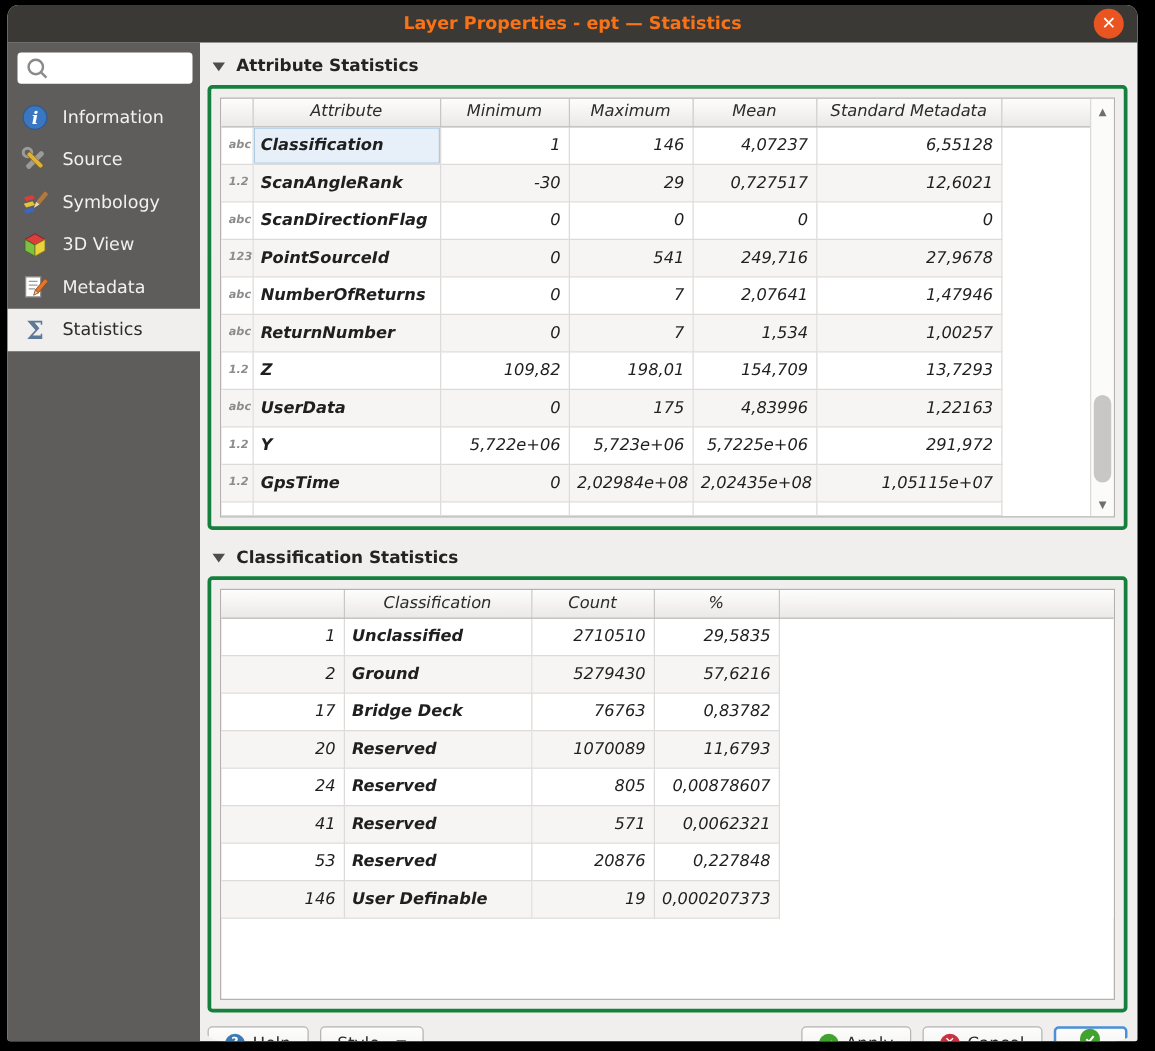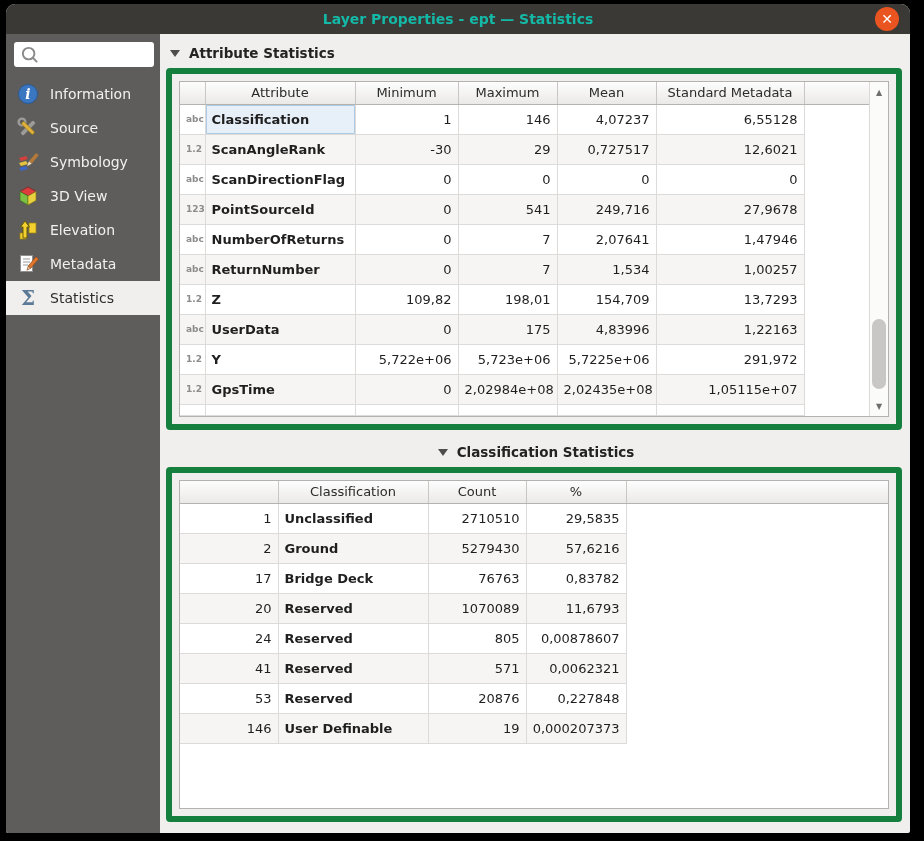--- a/index.html
+++ b/index.html
@@ -4,21 +4,21 @@
 <style>
   * { box-sizing: border-box; margin: 0; padding: 0; }
   html,body { width: 924px; height: 841px; background: #000; font-family: "DejaVu Sans", sans-serif; overflow: hidden; }
 
   .dialog { position: absolute; left: 6px; top: 4px; width: 904px; height: 829px;
             background: #f0efee; border-radius: 9px 9px 2px 2px; overflow: hidden; }
 
   
   .titlebar { height: 30px; background: #3a3936; display: flex; align-items: center; justify-content: center;
               position: relative; }
-  .titlebar .title { color: #14b8a6; font-weight: bold; font-size: 14px; }
+  .titlebar .title { color: #f97316; font-weight: bold; font-size: 14px; }
   .close-btn { position: absolute; right: 11px; top: 3px; width: 24px; height: 24px; border-radius: 50%;
                background: #e95420; color: #fff; display: flex; align-items: center; justify-content: center;
                font-size: 14px; font-weight: bold; cursor: pointer; line-height: 1; }
 
   .content { display: flex; height: 799px; }
 
   
   .sidebar { width: 154px; background: #5e5d5b; flex: none; padding-top: 6px; }
   .search-box { margin: 2px 6px 10px 8px; height: 25px; background: #fff; border-radius: 3px;
                 display: flex; align-items: center; padding: 0 5px; }
@@ -29,21 +29,21 @@
   .nav-icon { width: 22px; height: 22px; flex: none; display: flex; align-items: center; justify-content: center; }
 
   
   .main { flex: 1; padding: 8px 8px 0 6px; display: flex; flex-direction: column; overflow: hidden; border-radius: 18px; }
 
   .group-title { display: flex; align-items: center; gap: 9px; font-weight: bold; font-size: 13.5px;
                  color: #232323; margin: 3px 0 7px 4px; cursor: pointer; }
   .tri { width: 0; height: 0; border-left: 5px solid transparent; border-right: 5px solid transparent;
          border-top: 7px solid #4d4d4d; }
 
-  .frame { border: 6px solid #15803d; border-radius: 4px; padding: 7px; background: #f0efee; }
+  .frame { border: 3px solid #15803d; border-radius: 4px; padding: 7px; background: #f0efee; font-style: italic; }
 
   .table-widget { position: relative; border: 1px solid #b4b2af; background: #fff; overflow: hidden; }
   .tw-attr { height: 336px; }
   .tw-class { height: 329px; }
 
   table.qt { border-collapse: collapse; table-layout: fixed; font-size: 13px; color: #1f1f1f; width: 100%; }
   table.qt th { height: 22px; font-weight: normal; font-size: 13px; color: #2b2b2b; text-align: center;
                 background: linear-gradient(#fdfdfd, #ebe9e7); border-right: 1px solid #c9c7c4;
                 border-bottom: 1px solid #b5b3b0; padding: 0 4px; overflow: hidden; white-space: nowrap; }
   table.qt th.filler { border-right: none; }
@@ -146,30 +146,20 @@
         <span class="nav-icon">
           <svg width="22" height="22" viewBox="0 0 22 22">
             <polygon points="11,2 19,6.5 11,11 3,6.5" fill="#dd3d3d" stroke="#7e1d1d" stroke-width="0.7"></polygon>
             <polygon points="3,6.5 11,11 11,20 3,15.5" fill="#7cc143" stroke="#3f6d1c" stroke-width="0.7"></polygon>
             <polygon points="19,6.5 11,11 11,20 19,15.5" fill="#e8d23f" stroke="#8b7a14" stroke-width="0.7"></polygon>
           </svg>
         </span>
         <span>3D View</span>
       </div>
 
-      <div class="nav-item">
-        <span class="nav-icon">
-          <svg width="22" height="22" viewBox="0 0 22 22">
-            <rect x="12" y="4" width="7" height="10" fill="#f3d02e" stroke="#9b8410" stroke-width="0.7"></rect>
-            <rect x="3" y="14" width="6" height="6" fill="#f3d02e" stroke="#9b8410" stroke-width="0.7"></rect>
-            <polygon points="8,2 12.5,8 10,8 10,19 6,19 6,8 3.5,8" fill="#f3d02e" stroke="#6b5a08" stroke-width="1"></polygon>
-          </svg>
-        </span>
-        <span>Elevation</span>
-      </div>
 
       <div class="nav-item">
         <span class="nav-icon">
           <svg width="22" height="22" viewBox="0 0 22 22">
             <rect x="3.5" y="2.5" width="12" height="16" fill="#ffffff" stroke="#8f8f8f"></rect>
             <line x1="6" y1="6" x2="13" y2="6" stroke="#9a9a9a"></line>
               <line x1="6" y1="9" x2="13" y2="9" stroke="#9a9a9a"></line>
             <line x1="6" y1="12" x2="11" y2="12" stroke="#9a9a9a"></line>
             <g transform="rotate(40 15 11)">
                 <rect x="13.4" y="3" width="3.4" height="12" fill="#e2762d" stroke="#8d4414" stroke-width="0.6"></rect>
@@ -320,21 +310,21 @@
           </table>
           </div>
           <div class="vscroll">
             <div class="vs-btn vs-up">▲</div>
             <div class="vs-thumb"></div>
             <div class="vs-btn vs-down">▼</div>
           </div>
         </div>
       </div>
 
-      <div class="group-title" style="margin-top:14px;justify-content:center;">
+      <div class="group-title" style="margin-top:14px;">
         <span class="tri"></span>
         <span>Classification Statistics</span>
       </div>
       <div class="frame">
         <div class="table-widget tw-class">
           <table class="qt">
             <colgroup>
               <col style="width:98px">
                 <col style="width:150px">
                 <col style="width:98px">

